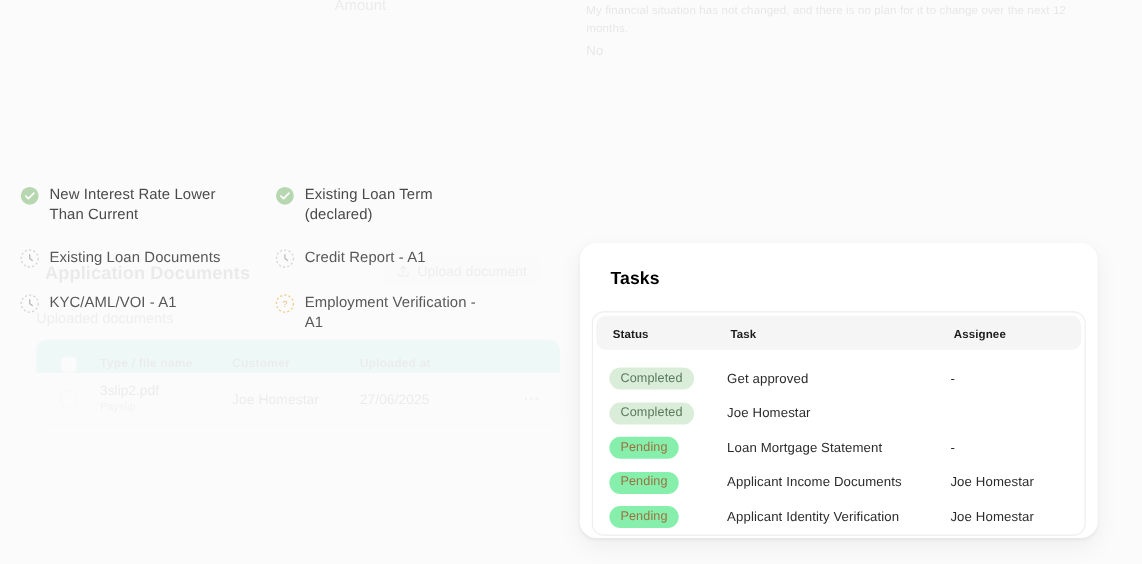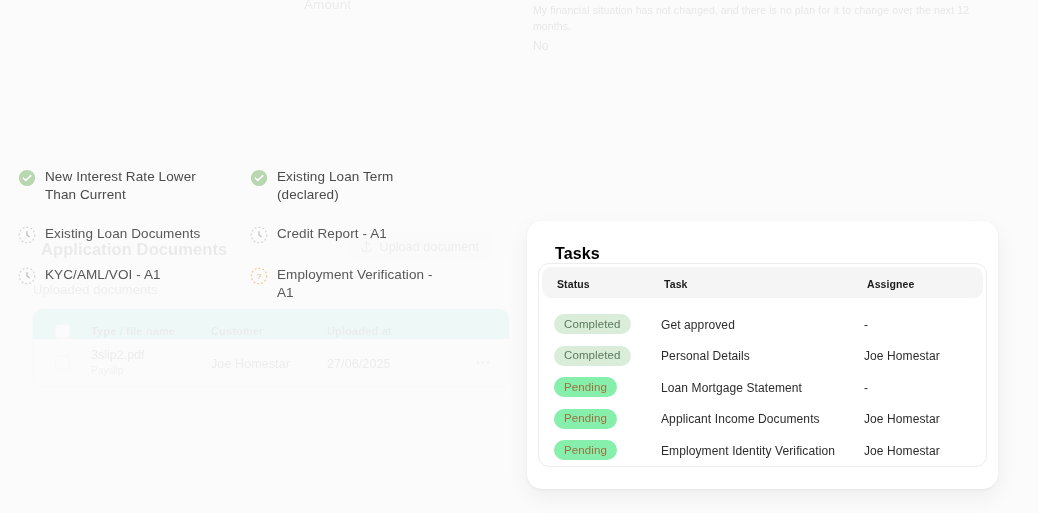--- a/index.html
+++ b/index.html
@@ -214,21 +214,21 @@
     top: 10px;
     font-size: 16px;
     font-weight: 700;
     color: #000000;
     letter-spacing: 0.1px;
     margin-top: 14px;
   }
   #tasks-table {
     position: absolute;
     left: 11px;
-    top: 42px;
+    top: 62px;
     width: 449px;
     border: 1px solid #ededed;
     border-radius: 11px;
     background: #fff;
     overflow: hidden;
   }
   .tasks-head {
     display: flex;
     align-items: center;
     height: 31px;
@@ -402,35 +402,34 @@
       </div>
       <div class="task-row-spacer"></div>
       <div id="tasks-rows">
           <div class="task-row">
             <div class="tc-status"><span class="badge completed">Completed</span></div>
             <div class="tc-task"><span class="task-cell">Get approved</span></div>
             <div class="tc-assign"><span class="task-cell">-</span></div>
           </div>
           <div class="task-row">
             <div class="tc-status"><span class="badge completed">Completed</span></div>
-            <div class="tc-task"><span class="task-cell">Personal Details</span></div>
             <div class="tc-assign"><span class="task-cell">Joe Homestar</span></div>
           </div>
           <div class="task-row">
             <div class="tc-status"><span class="badge pending">Pending</span></div>
             <div class="tc-task"><span class="task-cell">Loan Mortgage Statement</span></div>
             <div class="tc-assign"><span class="task-cell">-</span></div>
           </div>
           <div class="task-row">
             <div class="tc-status"><span class="badge pending">Pending</span></div>
             <div class="tc-task"><span class="task-cell">Applicant Income Documents</span></div>
             <div class="tc-assign"><span class="task-cell">Joe Homestar</span></div>
           </div>
           <div class="task-row">
             <div class="tc-status"><span class="badge pending">Pending</span></div>
-            <div class="tc-task"><span class="task-cell">Employment Identity Verification</span></div>
+            <div class="tc-task"><span class="task-cell">Applicant Identity Verification</span></div>
             <div class="tc-assign"><span class="task-cell">Joe Homestar</span></div>
           </div>
         </div>
     </div>
   </div>
 
 </div>
 
 </body></html>

